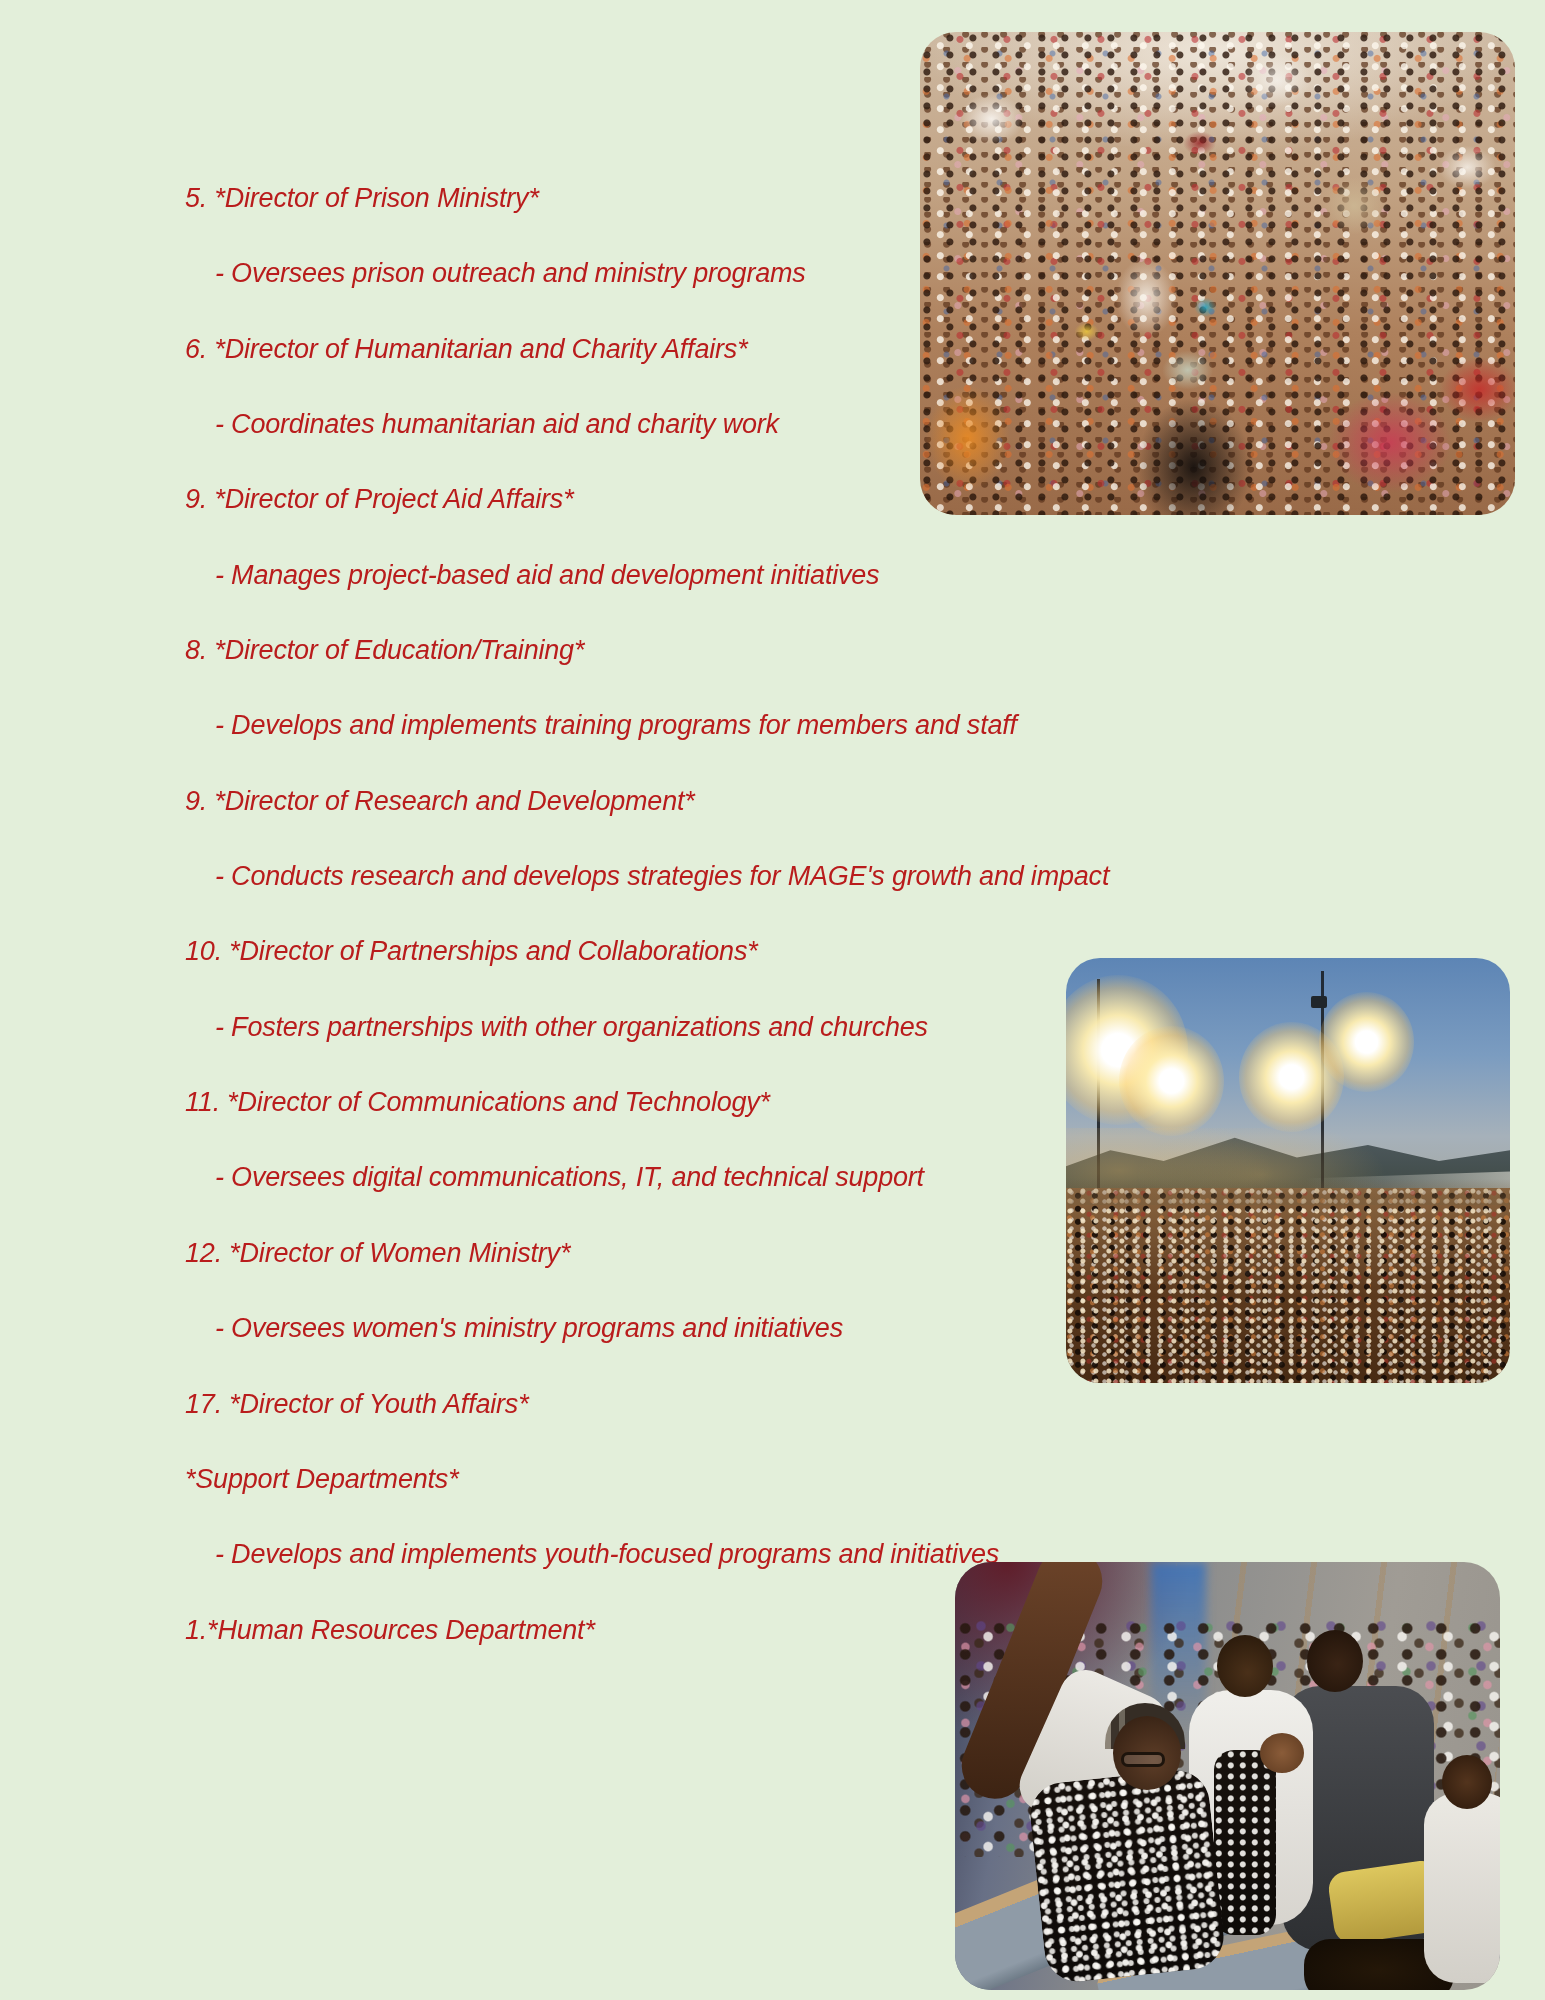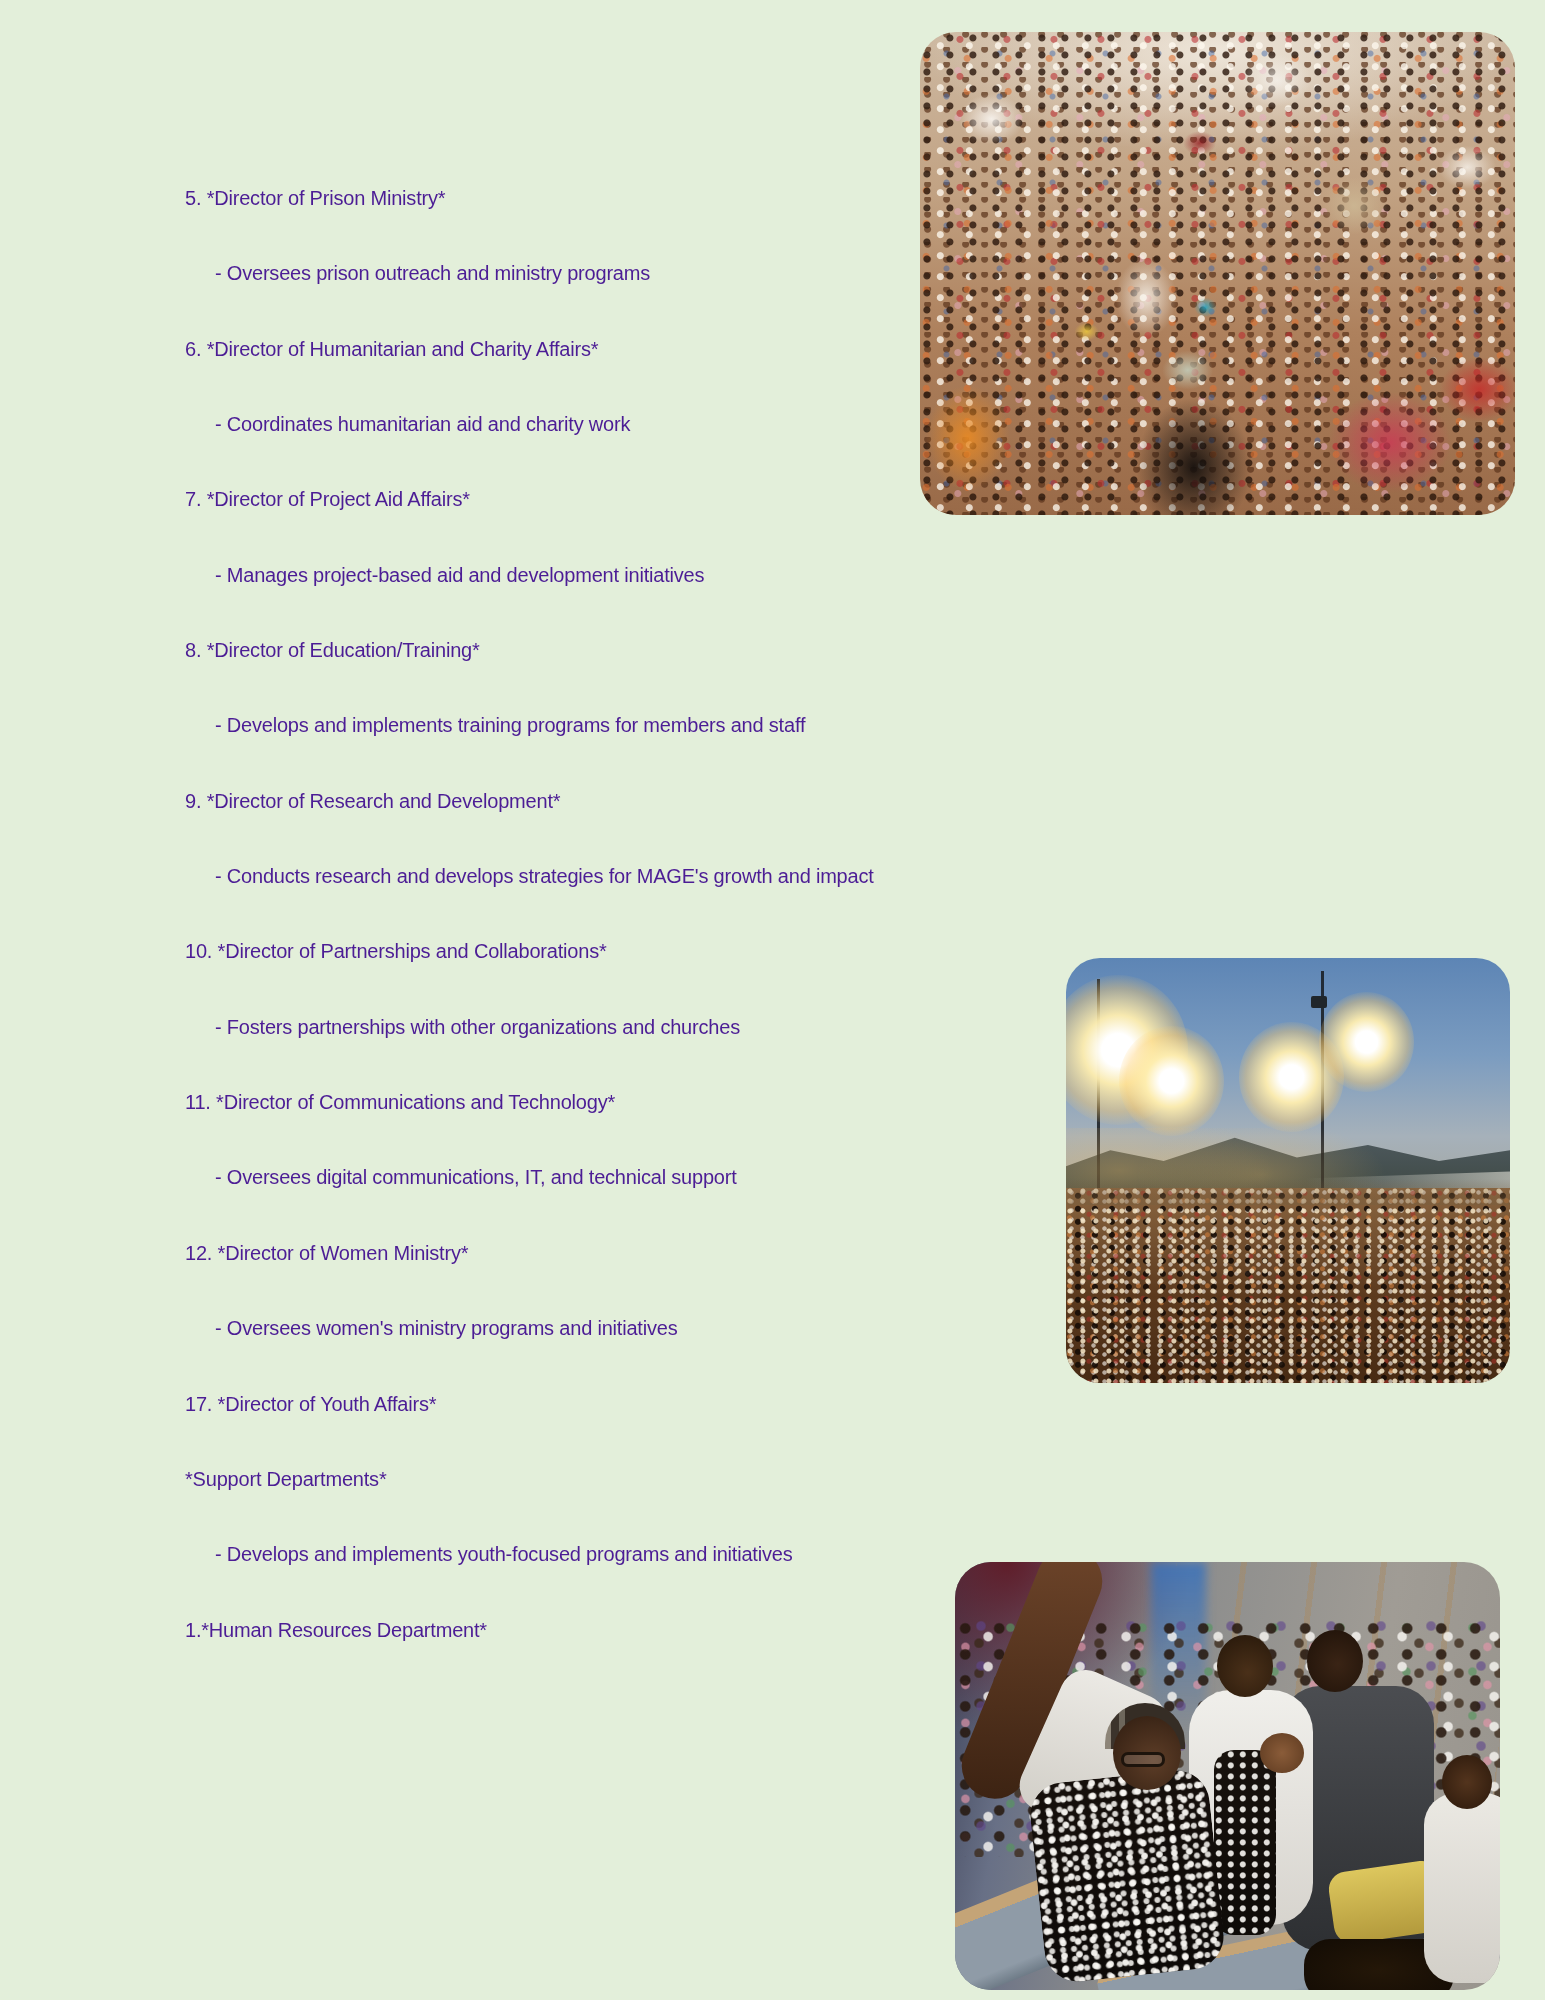--- a/index.html
+++ b/index.html
@@ -9,22 +9,23 @@
     font-family:"Liberation Sans", sans-serif;
     color:#1c1c1c;
   }
   
   .doc-lines{
     position:absolute;left:0;top:161px;width:960px;
     padding-left:185px;box-sizing:content-box;
   }
   .line{
     height:75.35px;line-height:75.35px;
-    font-size:20px;letter-spacing:-0.2px;white-space:nowrap;
-    color:#4c1d95;
+    font-size:27px;letter-spacing:-0.2px;white-space:nowrap;
+    color:#b91c1c;
+    font-style:italic;
   }
   .line.sub{padding-left:30px;}
 
   
   .photo{position:absolute;overflow:hidden;}
   .photo,.photo *{box-sizing:border-box;}
   .layer{position:absolute;}
 
   .photo-top{left:920px;top:32px;width:595px;height:483px;border-radius:36px;}
   .photo-mid{left:1066px;top:958px;width:444px;height:425px;border-radius:34px;}
@@ -192,21 +193,21 @@
   }
 </style>
 </head>
 <body>
 
 <div class="doc-lines">
   <div class="line">5. *Director of Prison Ministry*</div>
   <div class="line sub">- Oversees prison outreach and ministry programs</div>
   <div class="line">6. *Director of Humanitarian and Charity Affairs*</div>
   <div class="line sub">- Coordinates humanitarian aid and charity work</div>
-  <div class="line">7. *Director of Project Aid Affairs*</div>
+  <div class="line">9. *Director of Project Aid Affairs*</div>
   <div class="line sub">- Manages project-based aid and development initiatives</div>
   <div class="line">8. *Director of Education/Training*</div>
   <div class="line sub">- Develops and implements training programs for members and staff</div>
   <div class="line">9. *Director of Research and Development*</div>
   <div class="line sub">- Conducts research and develops strategies for MAGE's growth and impact</div>
   <div class="line">10. *Director of Partnerships and Collaborations*</div>
   <div class="line sub">- Fosters partnerships with other organizations and churches</div>
   <div class="line">11. *Director of Communications and Technology*</div>
   <div class="line sub">- Oversees digital communications, IT, and technical support</div>
   <div class="line">12. *Director of Women Ministry*</div>

